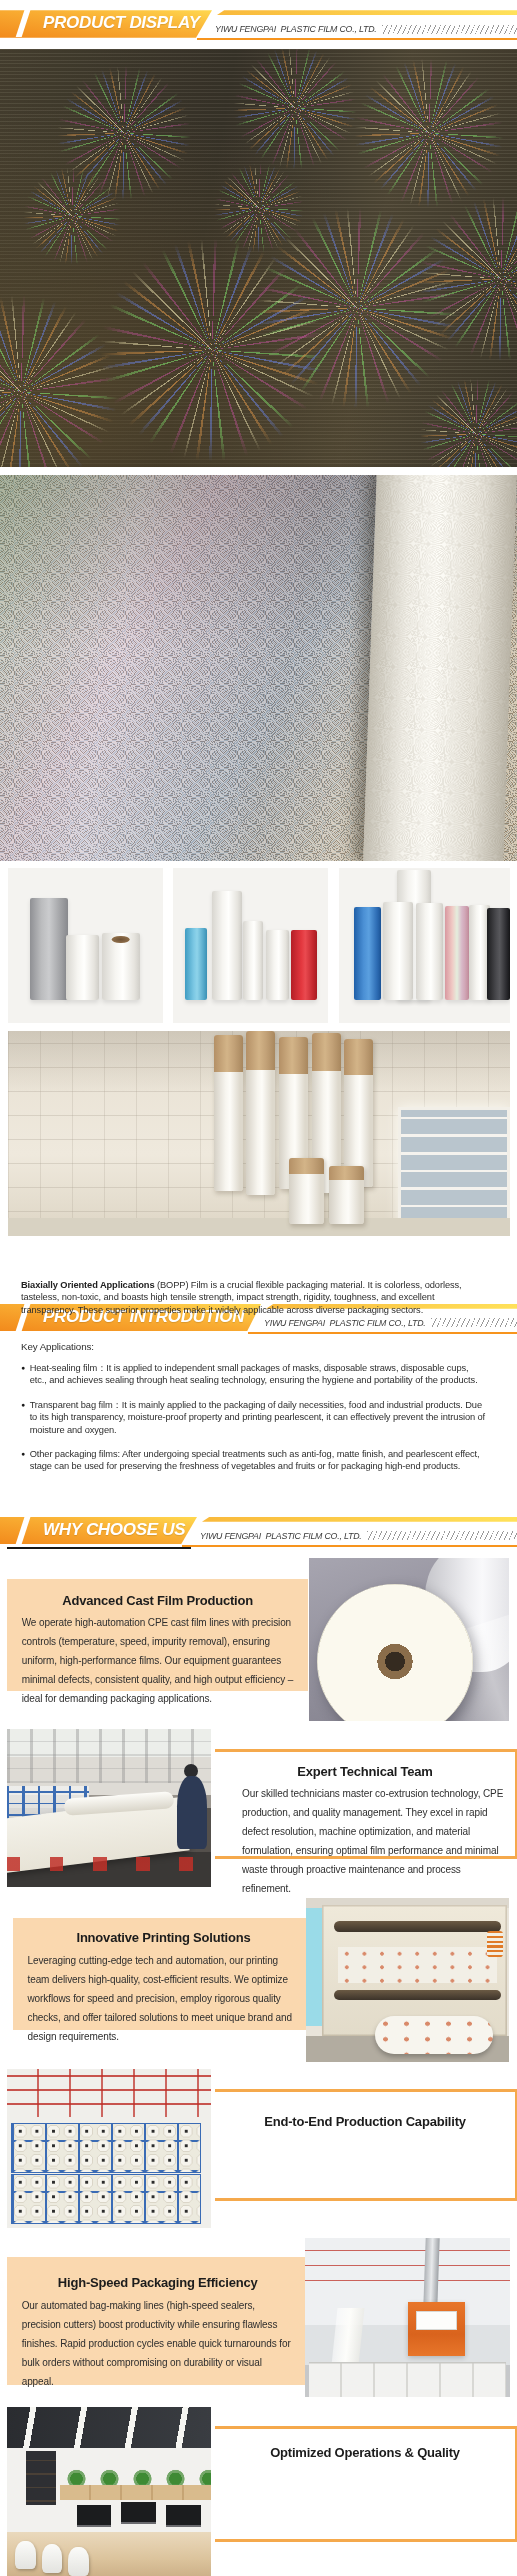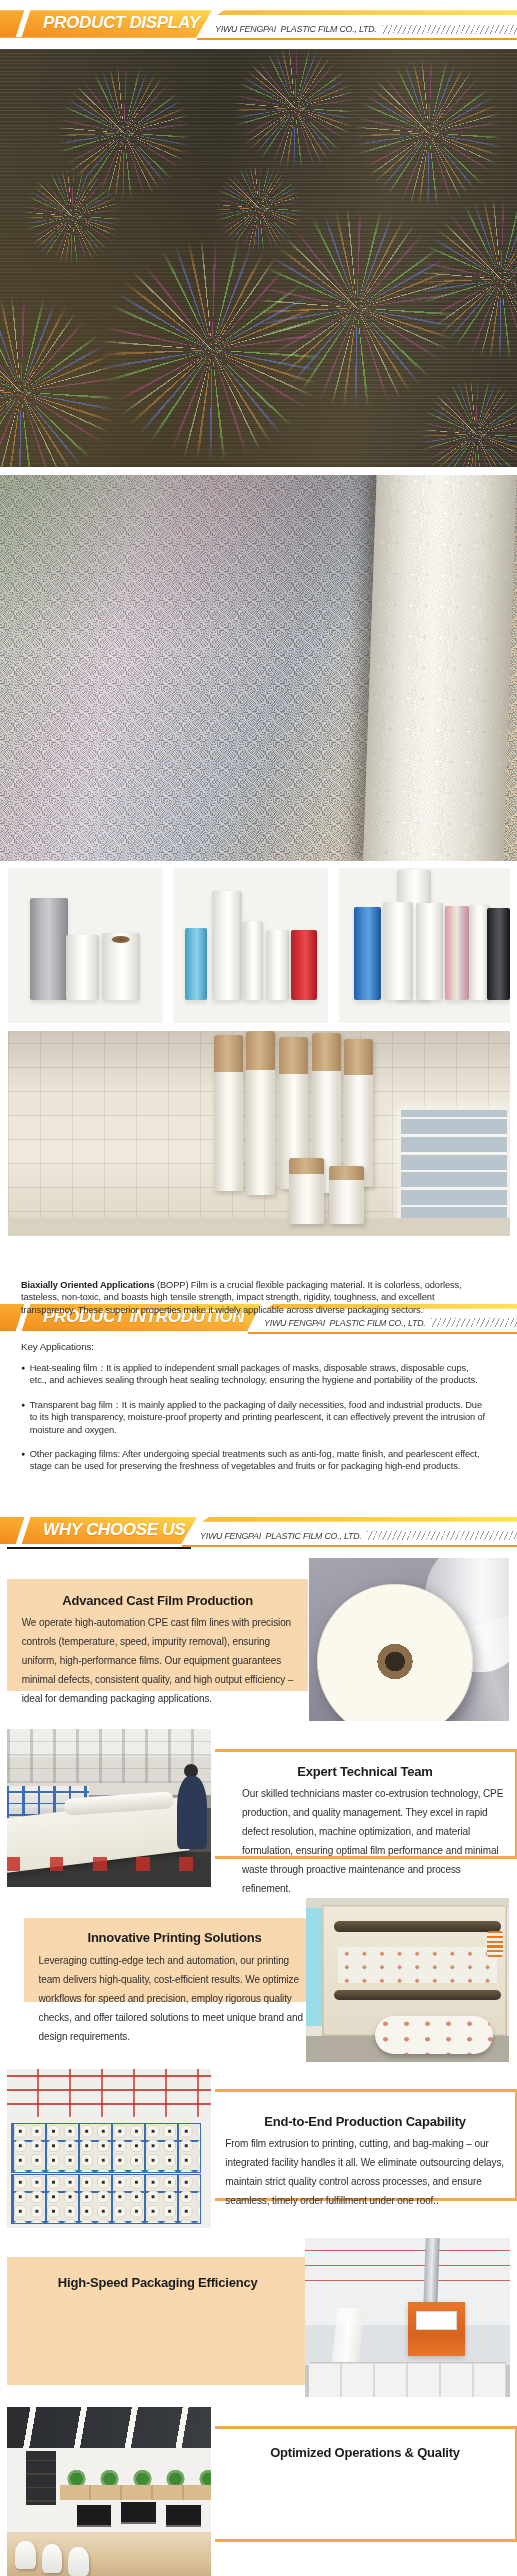--- a/index.html
+++ b/index.html
@@ -321,46 +321,46 @@
     <div class="filmroll"></div>
     <div class="head"></div>
     <div class="person"></div>
     <div class="redmarks"></div>
   </div>
   <div class="frame" style="left:215px;top:1749px;width:303px;height:110px;">
     <div class="feat-title" style="top:12.4px;">Expert Technical Team</div>
     <div class="feat-body" style="left:27px;right:9.3px;top:32px;">Our skilled technicians master co-extrusion technology, CPE production, and quality management.  They excel in rapid defect resolution, machine optimization, and material formulation, ensuring optimal film performance and minimal waste through proactive maintenance and process refinement.</div>
   </div>
 
-  <div class="peach" style="left:24px;top:1918px;width:301px;height:84px;">
+  <div class="peach" style="left:13px;top:1918px;width:301px;height:112px;">
     <div class="feat-title" style="top:12.4px;">Innovative Printing Solutions</div>
     <div class="feat-body" style="left:14.5px;right:12.4px;top:33px;">Leveraging cutting-edge tech and automation, our printing team delivers high-quality, cost-efficient results.  We optimize workflows for speed and precision, employ rigorous quality checks, and offer tailored solutions to meet unique brand and design requirements.</div>
   </div>
   <div class="photo ph-print" style="left:306px;top:1898px;width:203px;height:164px;">
     <div class="cyan"></div>
     <div class="body"></div>
     <div class="roller" style="top:14%;"></div>
     <div class="web"></div>
     <div class="roller" style="top:56%;"></div>
     <div class="coil"></div>
     <div class="bigroll"></div>
   </div>
 
   <div class="photo ph-racks" style="left:7.2px;top:2069px;width:204px;height:159px;">
     <div class="pipes"></div>
     <div class="shelf" style="left:2%;top:34%;width:92%;height:30%;"></div>
     <div class="shelf" style="left:2%;top:66%;width:92%;height:30%;"></div>
   </div>
   <div class="frame" style="left:215px;top:2089px;width:303px;height:112px;">
     <div class="feat-title" style="top:22px;">End-to-End Production Capability</div>
-    <div class="feat-body" style="left:10.3px;right:9.3px;top:42px;">From film extrusion to printing, cutting, and bag-making – our integrated facility handles it all.  We eliminate outsourcing delays, maintain strict quality control across processes, and ensure seamless, timely order fulfillment under one roof..</div>
   </div>
 
   <div class="peach" style="left:7.2px;top:2257px;width:301px;height:128px;">
     <div class="feat-title" style="top:17.6px;">High-Speed Packaging Efficiency</div>
+    <div class="feat-body" style="left:14.5px;right:12.4px;top:39px;">Our automated bag-making lines (high-speed sealers, precision cutters) boost productivity while ensuring flawless finishes.  Rapid production cycles enable quick turnarounds for bulk orders without compromising on durability or visual appeal.</div>
   </div>
   <div class="photo ph-line" style="left:305px;top:2238px;width:205px;height:159px;">
     <div class="pipes"></div>
     <div class="duct"></div>
     <div class="film"></div>
     <div class="machine"></div>
     <div class="sign"></div>
     <div class="base"></div>
   </div>
 

